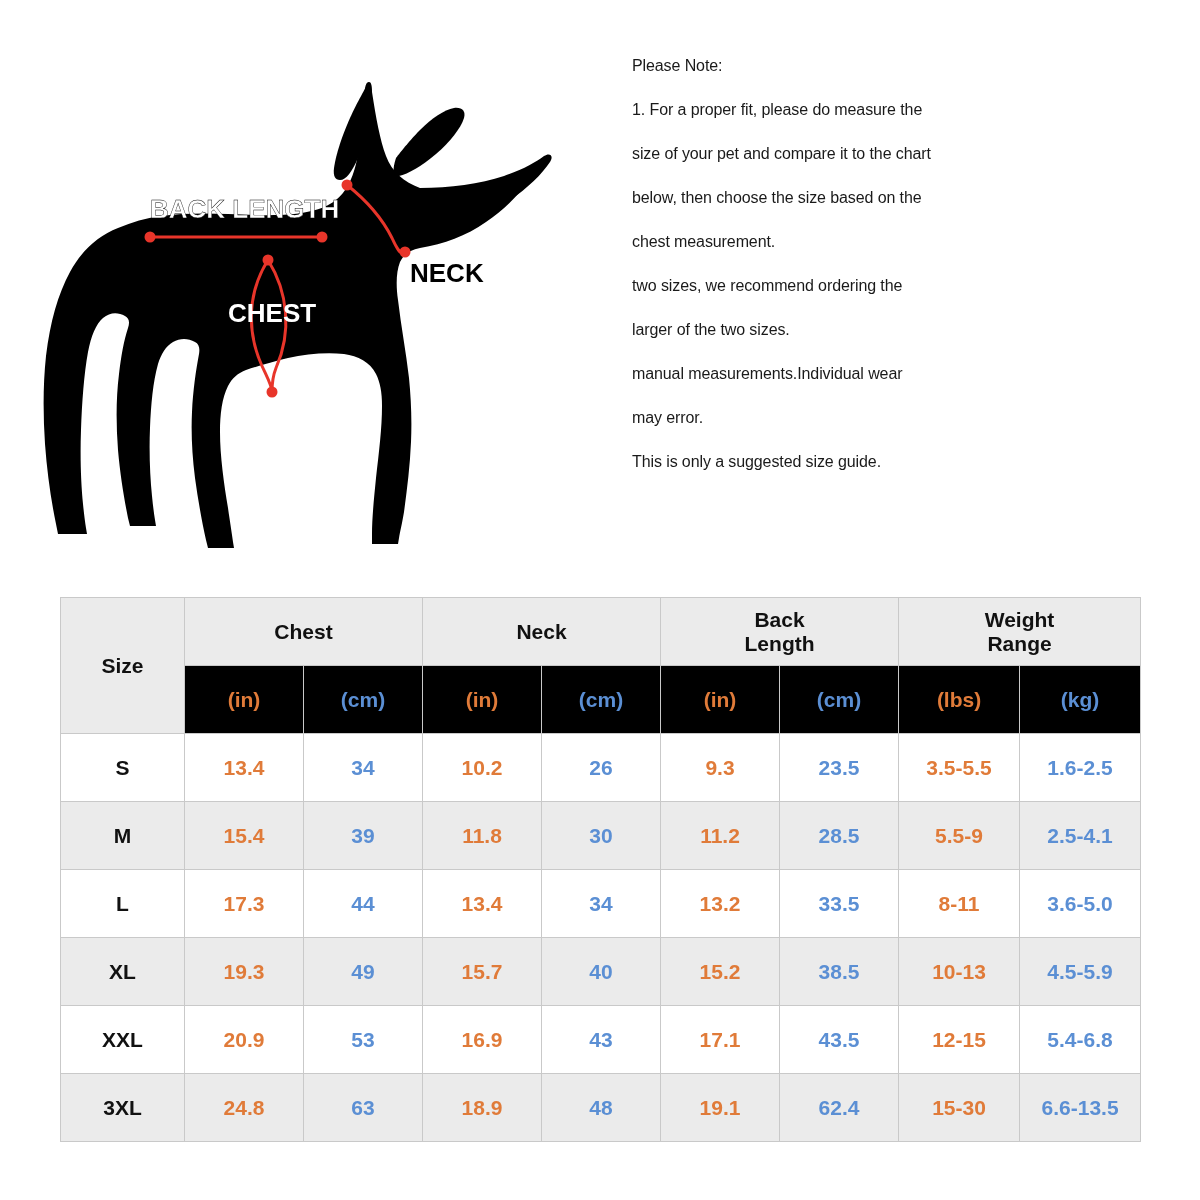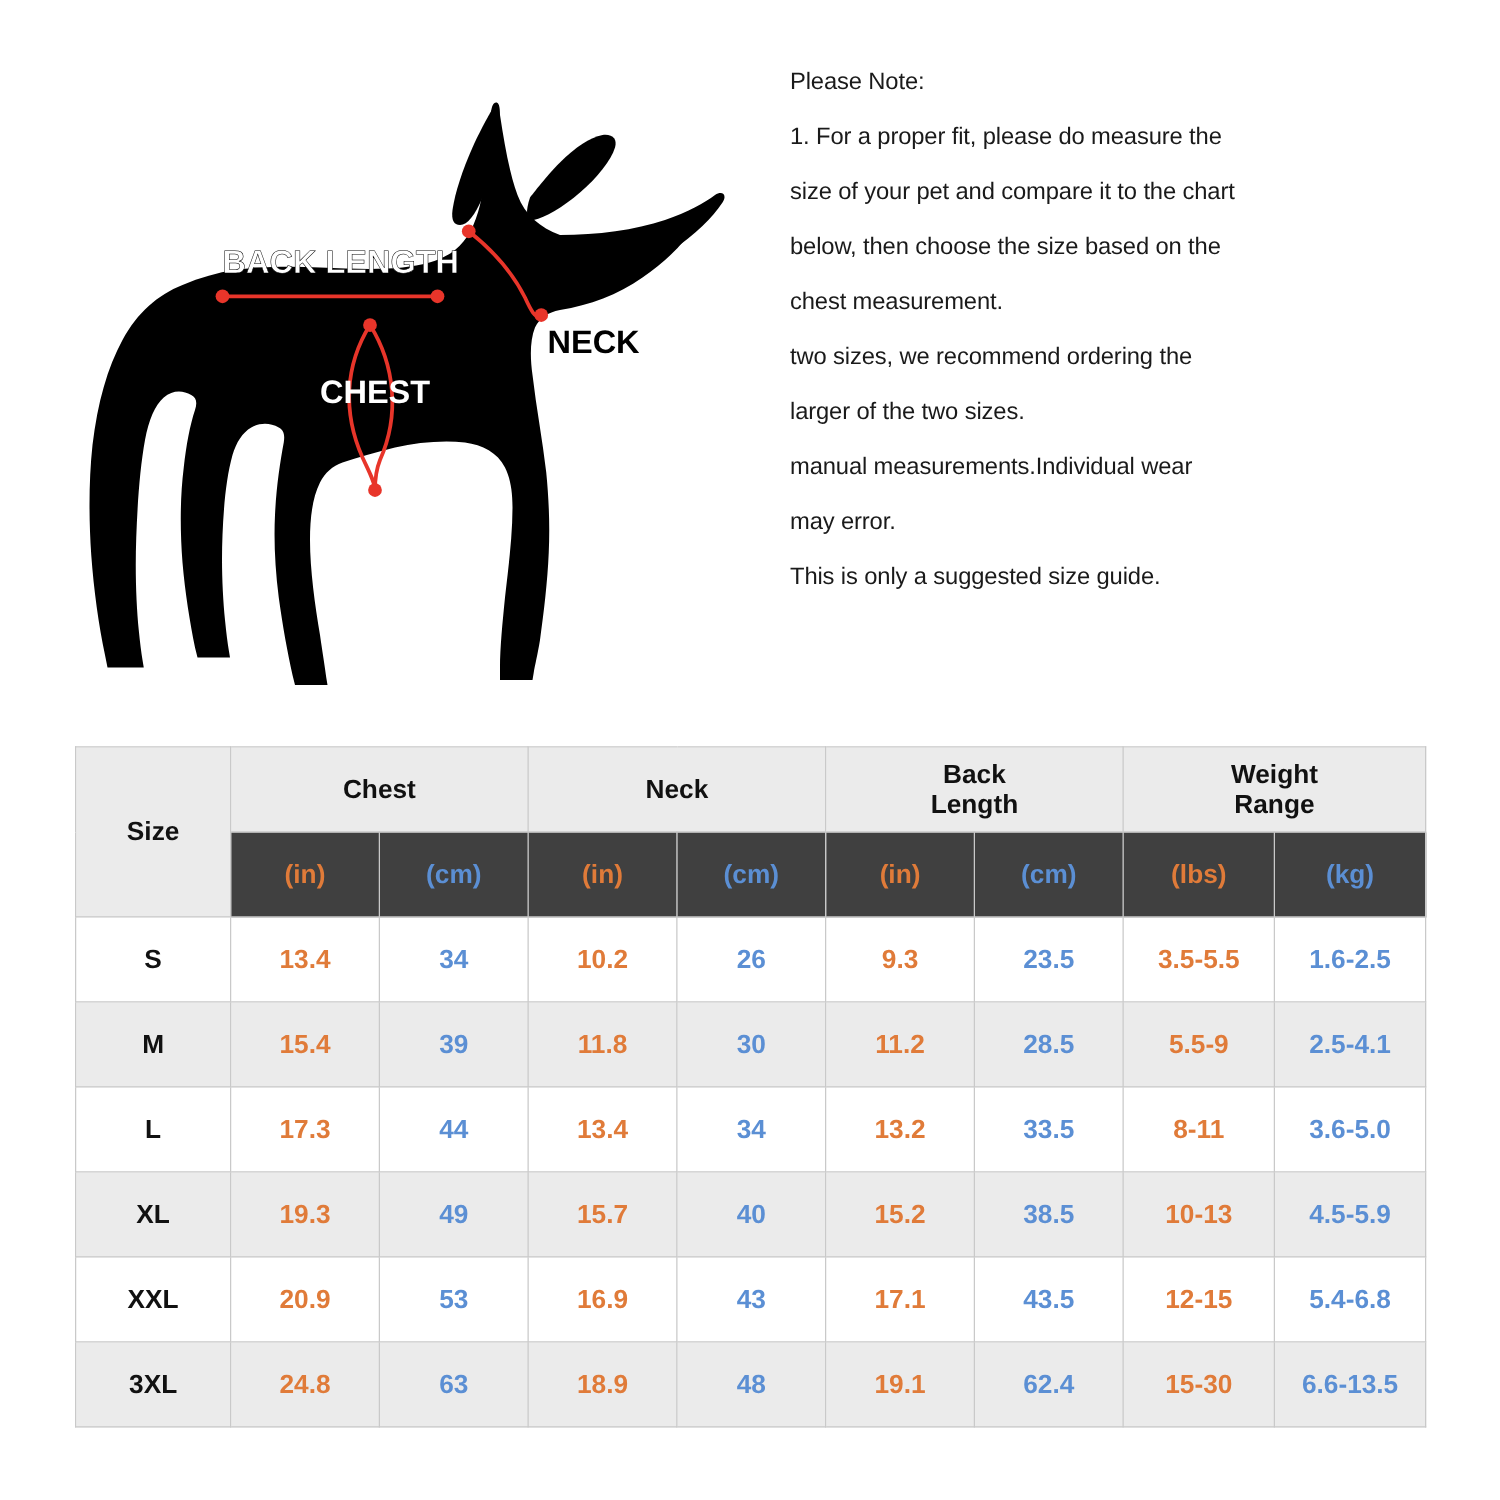--- a/index.html
+++ b/index.html
@@ -25,30 +25,29 @@
     top: 0; left: 0;
     width: 1200px;
     height: 592px;
   }
 
   .diagram {
     position: absolute;
     left: 0; top: 0;
     width: 600px;
     height: 592px;
-    padding-left: 28px;
   }
   .diagram svg { display: block; }
 
   .notes {
     position: absolute;
     left: 632px;
     top: 44px;
     width: 552px;
-    font-size: 19px;
+    font-size: 16px;
     line-height: 44px;
     color: #1a1a1a;
     letter-spacing: -0.1px;
   }
   .notes div { white-space: nowrap; }
 
   
   .table-wrap {
     position: absolute;
     left: 60px;
@@ -67,21 +66,21 @@
     font-weight: bold;
     font-size: 21px;
   }
   .hdr-row td {
     background: #ebebeb;
     color: #111;
     font-size: 22px;
     height: 68px;
   }
   .unit-row td {
-    background: #404040;
+    background: #000000;
     height: 68px;
     font-size: 21px;
   }
   .size-cell {
     background: #ebebeb;
     color: #111;
     font-size: 22px;
   }
   .unit-in { color: #e07b39; }
   .unit-cm { color: #5b8fd4; }

